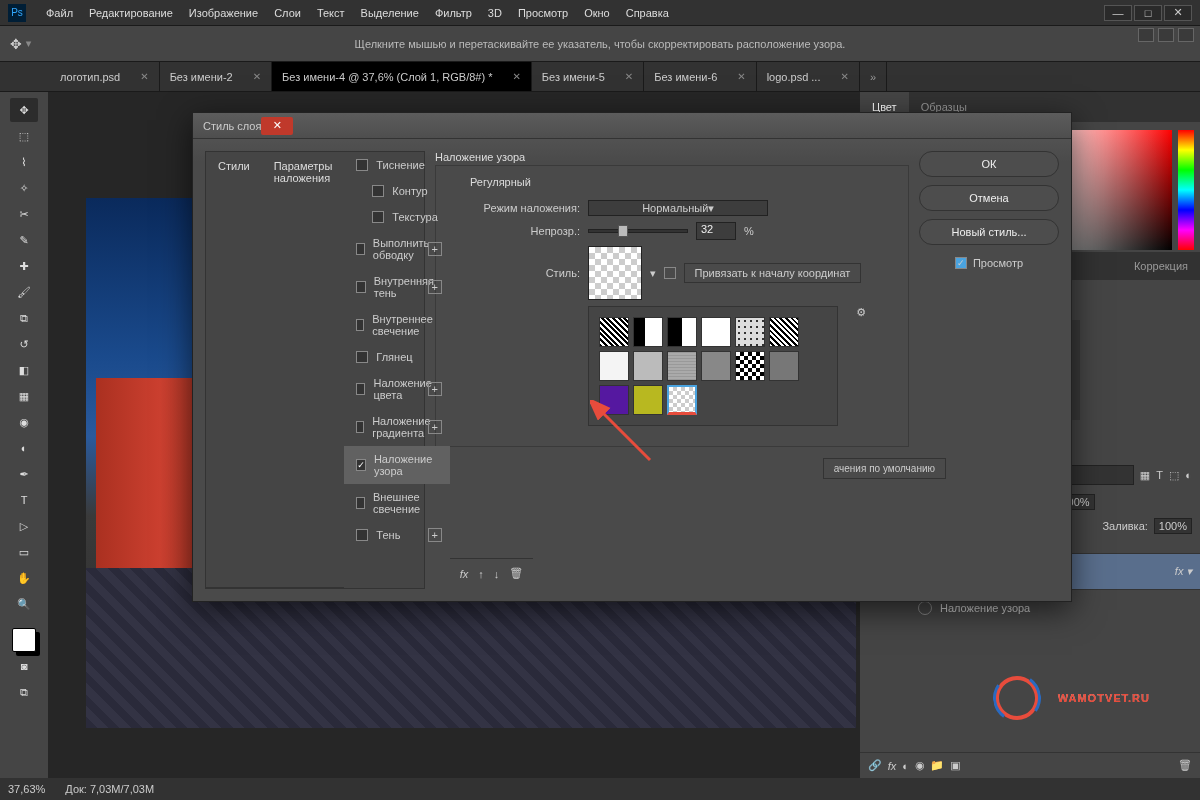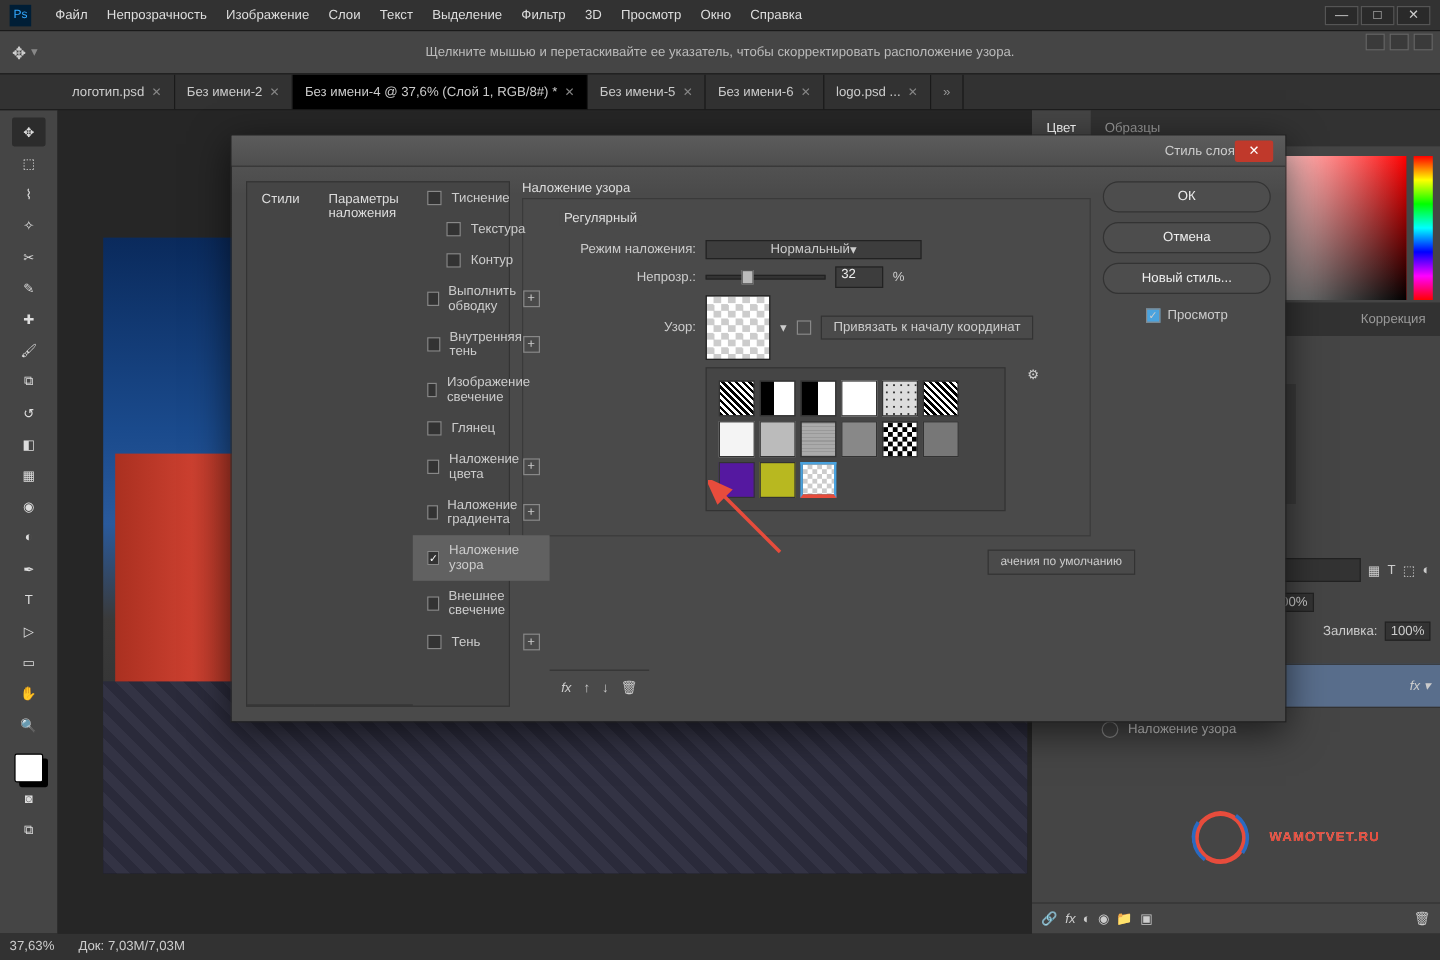--- a/index.html
+++ b/index.html
@@ -5,21 +5,21 @@
 *{box-sizing:border-box;margin:0;padding:0;font-family:"Segoe UI",Tahoma,sans-serif;font-size:11px;color:#ccc;user-select:none}
 body{background:#1a1a1a;width:1200px;height:800px;overflow:hidden;position:relative}
 .titlebar{height:26px;background:#323232;display:flex;align-items:center;padding:0 8px;border-bottom:1px solid #1a1a1a}
 .ps-logo{width:18px;height:18px;background:#001e36;color:#31a8ff;display:flex;align-items:center;justify-content:center;font-weight:normal;font-size:10px;margin-right:12px}
 .menu-item{padding:4px 8px;cursor:pointer;color:#ddd}
 .window-controls{margin-left:auto;display:flex;gap:2px}
 .wc-btn{width:28px;height:16px;background:#2a2a2a;display:flex;align-items:center;justify-content:center;color:#ccc;cursor:pointer;border:1px solid #555}
 .optbar{height:36px;background:#454545;display:flex;align-items:center;padding:0 10px;border-bottom:1px solid #1a1a1a;position:relative}
 .hint{position:absolute;left:50%;transform:translateX(-50%);color:#bbb;font-size:11px}
 .tabbar{height:30px;background:#323232;display:flex;align-items:stretch;padding-left:50px;border-bottom:1px solid #1a1a1a}
-.tab{display:flex;align-items:center;padding:0 10px;gap:6px;color:#999;cursor:pointer;border-right:1px solid #1a1a1a}
+.tab{display:flex;align-items:center;padding:0 10px;gap:20px;color:#999;cursor:pointer;border-right:1px solid #1a1a1a}
 .tab.active{background:#000000;color:#fff}
 .tab .x{color:#888;font-size:10px}
 .main{position:absolute;top:92px;left:0;right:0;bottom:22px;display:flex}
 .left-tools{width:48px;background:#454545;display:flex;flex-direction:column;align-items:center;padding:6px 0;gap:2px}
 .tool{width:28px;height:24px;display:flex;align-items:center;justify-content:center;color:#ddd;cursor:pointer;border-radius:2px}
 .tool.active{background:#2c2c2c}
 .canvas-area{flex:1;background:#262626;position:relative;overflow:hidden}
 .photo{position:absolute;left:38px;top:106px;width:770px;height:530px;background:linear-gradient(180deg,#0a2a5c 0%,#1a4a8c 30%,#2a5a9c 45%,#3a3a3a 60%,#2a2a2a 100%)}
 .building{position:absolute;left:10px;top:180px;width:160px;height:200px;background:linear-gradient(90deg,#aa3020 0%,#cc4030 40%,#882818 100%)}
 .cobble{position:absolute;left:0;bottom:0;width:100%;height:160px;background:repeating-linear-gradient(45deg,#2a2a3a 0 8px,#333344 8px 16px),linear-gradient(180deg,rgba(20,30,60,.6),rgba(10,10,20,.8))}
@@ -36,21 +36,21 @@
 .layers-panel{flex:1;background:#454545;display:flex;flex-direction:column}
 .layer-head{height:30px;display:flex;align-items:center;padding:0 8px;gap:6px}
 .layer-head input{flex:1;background:#333;border:1px solid #222;padding:3px 6px;color:#ccc}
 .layer-row{height:36px;display:flex;align-items:center;padding:0 8px;gap:8px;border-top:1px solid #333}
 .layer-row.sel{background:#596e8c}
 .eye{width:14px;height:14px;border:1px solid #888;border-radius:50%;position:relative}
 .thumb{width:28px;height:24px;background:#888;border:1px solid #222}
 .statusbar{position:absolute;bottom:0;left:0;right:0;height:22px;background:#323232;display:flex;align-items:center;padding:0 8px;gap:20px;color:#aaa}
 
 .dialog{position:absolute;left:192px;top:112px;width:880px;height:490px;background:linear-gradient(180deg,#5a5a5a,#4a4a4a 10%,#4a4a4a);border:1px solid #222;box-shadow:0 8px 30px rgba(0,0,0,.6)}
-.dlg-title{height:26px;display:flex;align-items:center;padding:0 10px;background:linear-gradient(180deg,#5c5c5c,#4e4e4e);justify-content:flex-end;border-bottom:1px solid #333}
+.dlg-title{height:26px;display:flex;align-items:center;padding:0 10px;background:linear-gradient(180deg,#5c5c5c,#4e4e4e);justify-content:flex-start;border-bottom:1px solid #333}
 .dlg-close{width:32px;height:18px;background:#c0392b;display:flex;align-items:center;justify-content:center;color:#fff;cursor:pointer;border-radius:2px}
 .dlg-body{display:flex;height:calc(100% - 26px);padding:12px;gap:10px}
 .styles-list{width:220px;background:#454545;border:1px solid #333;display:flex;flex-direction:row}
 .style-head{padding:8px 12px;border-bottom:1px solid #333;color:#ddd}
 .style-item{padding:7px 12px;display:flex;align-items:center;gap:8px;cursor:pointer;position:relative}
 .style-item.indent{padding-left:28px}
 .style-item.active{background:#616161}
 .style-item .cb{width:12px;height:12px;border:1px solid #888;background:#333;display:inline-flex;align-items:center;justify-content:center;font-size:9px;color:#fff}
 .style-item .plus{position:absolute;right:8px;width:14px;height:14px;border:1px solid #888;display:flex;align-items:center;justify-content:center;font-size:11px}
 .styles-foot{margin-top:auto;padding:8px 10px;display:flex;gap:10px;align-items:center;color:#aaa;border-top:1px solid #333}
@@ -90,21 +90,21 @@
 .sub-effect{padding-left:42px;font-size:10px;color:#ccc}
 svg{display:block}
 </style>
 </head>
 <body>
 
 <div class="titlebar">
   <div class="ps-logo">Ps</div>
   <div id="menu" style="display:flex">
       <div class="menu-item">Файл</div>
-      <div class="menu-item">Непрозрачность</div>
+      <div class="menu-item">Редактирование</div>
       <div class="menu-item">Изображение</div>
       <div class="menu-item">Слои</div>
       <div class="menu-item">Текст</div>
       <div class="menu-item">Выделение</div>
       <div class="menu-item">Фильтр</div>
       <div class="menu-item">3D</div>
       <div class="menu-item">Просмотр</div>
       <div class="menu-item">Окно</div>
       <div class="menu-item">Справка</div>
     </div>
@@ -263,39 +263,39 @@
     <div class="styles-list">
       <div class="style-head">Стили</div>
       <div class="style-head">Параметры наложения</div>
       <div id="style-items">
           <div class="style-item">
             <span class="cb"></span>
             <span>Тиснение</span>
           </div>
           <div class="style-item indent">
             <span class="cb"></span>
+            <span>Контур</span>
+          </div>
+          <div class="style-item indent">
+            <span class="cb"></span>
             <span>Текстура</span>
-          </div>
-          <div class="style-item indent">
-            <span class="cb"></span>
-            <span>Контур</span>
           </div>
           <div class="style-item">
             <span class="cb"></span>
             <span>Выполнить обводку</span>
             <span class="plus">+</span>
           </div>
           <div class="style-item">
             <span class="cb"></span>
             <span>Внутренняя тень</span>
             <span class="plus">+</span>
           </div>
           <div class="style-item">
             <span class="cb"></span>
-            <span>Изображение свечение</span>
+            <span>Внутреннее свечение</span>
           </div>
           <div class="style-item">
             <span class="cb"></span>
             <span>Глянец</span>
           </div>
           <div class="style-item">
             <span class="cb"></span>
             <span>Наложение цвета</span>
             <span class="plus">+</span>
           </div>
@@ -340,21 +340,21 @@
           </div>
           <div class="row">
             <div class="lbl">Непрозр.:</div>
             <div class="slider">
                 <div class="thumb-s"></div>
               </div>
             <div class="num">32</div>
             <span>%</span>
           </div>
           <div class="row">
-            <div class="lbl">Узор:</div>
+            <div class="lbl">Стиль:</div>
             <div class="pattern-preview"></div>
             <span>▾</span>
             <div class="snap"></div>
             <div class="btn-small">Привязать к началу координат</div>
           </div>
           <div class="row" style="align-items:flex-start">
             <div class="lbl"></div>
             <div style="position:relative">
               <div class="pattern-picker">
                 <div class="pat-grid">

